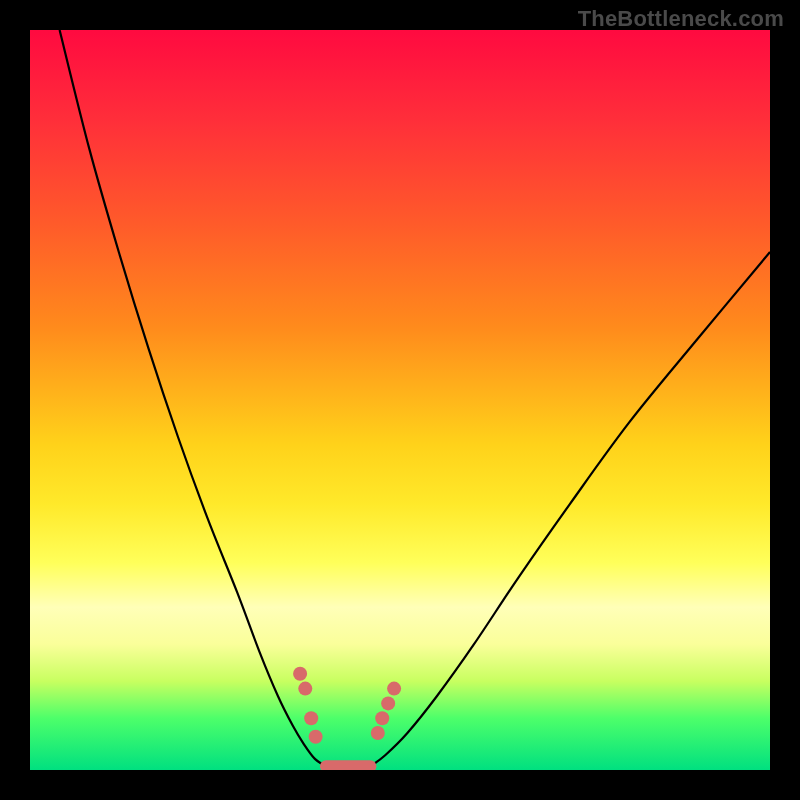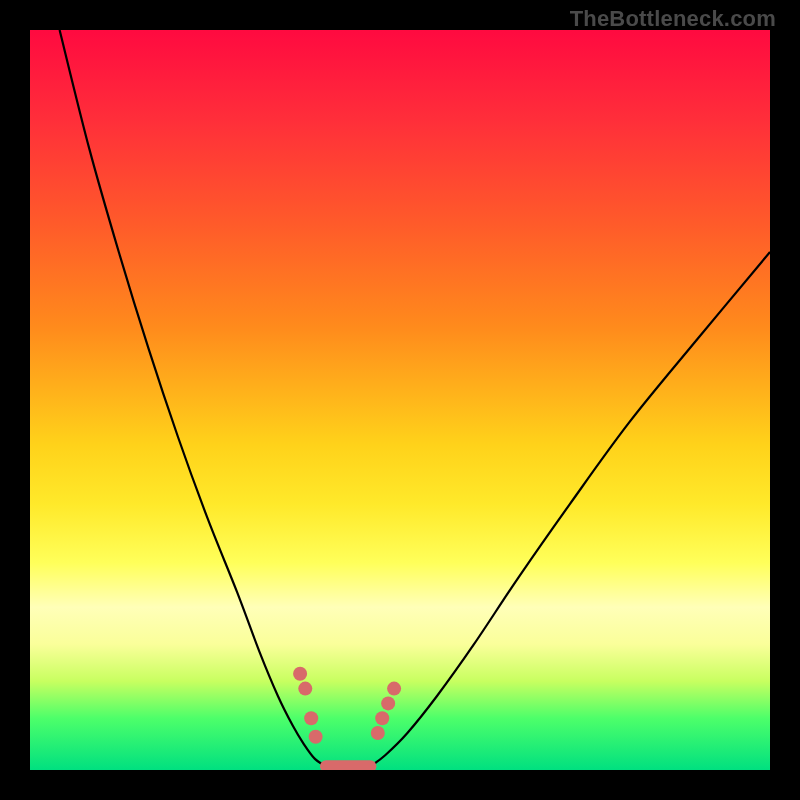--- a/index.html
+++ b/index.html
@@ -26,21 +26,21 @@
       #ffff5a 72%,
       #ffffb8 78%,
       #faff9a 83%,
       #c8ff60 88%,
       #4dff6a 93%,
       #00e080 100%);
   }
   .watermark {
     position: absolute;
     top: 6px;
-    right: 24px;
+    right: 16px;
     font-family: Arial, Helvetica, sans-serif;
     font-size: 22px;
     font-weight: 600;
     color: #4a4a4a;
     letter-spacing: 0.2px;
     user-select: none;
   }
   svg.curves {
     position: absolute;
     left: 0; top: 0;

